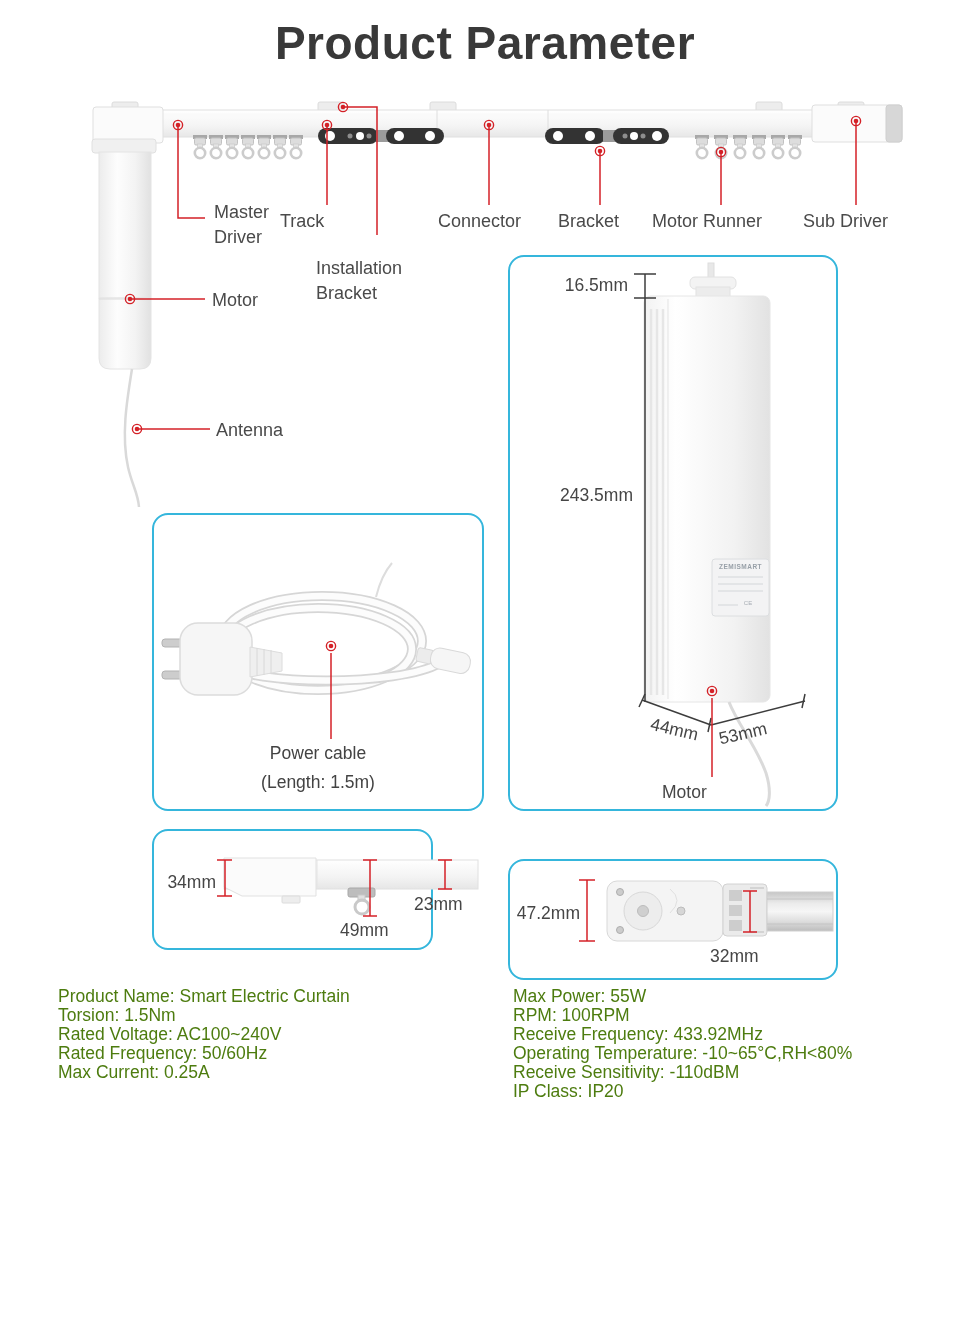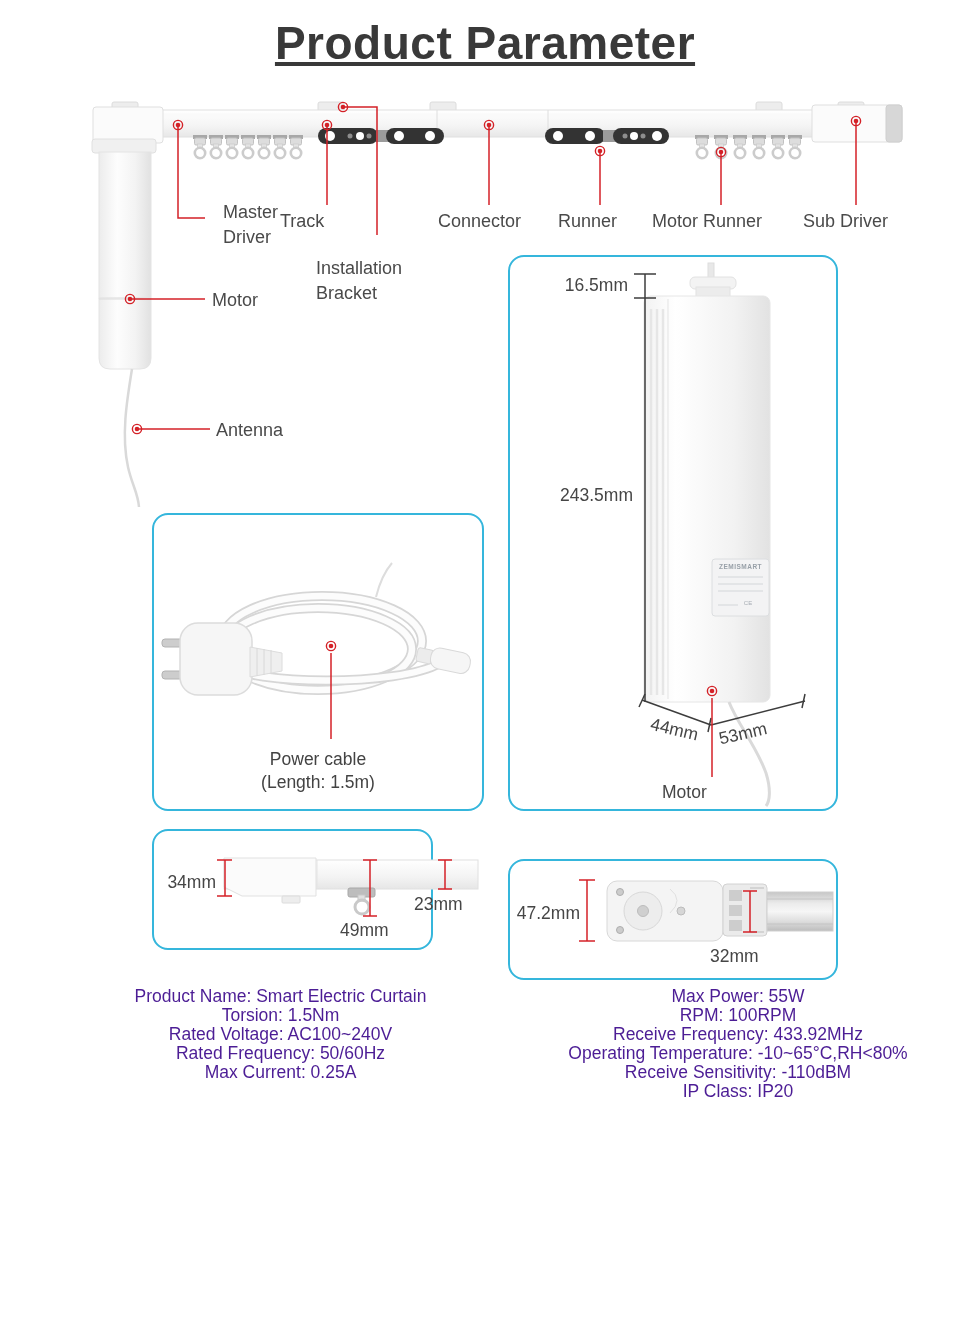--- a/index.html
+++ b/index.html
@@ -1,29 +1,29 @@
 <!DOCTYPE html>
 <html><head>
 <meta charset="utf-8">
 <style>
   html,body{margin:0;padding:0;background:#ffffff;}
   #page{position:relative;width:970px;height:1330px;background:#ffffff;overflow:hidden;
         font-family:"Liberation Sans",sans-serif;}
   .abs{position:absolute;}
   #title{left:0;right:0;top:16px;text-align:center;font-size:46px;font-weight:700;
-         color:#393939;letter-spacing:.5px;text-decoration:underline;}
+         color:#393939;letter-spacing:.5px;}
   .lbl{font-size:18px;color:#4a4a4a;line-height:25px;}
   .ctr{text-align:left;}
   .panel{position:absolute;border:2px solid #35b6dc;border-radius:16px;background:#fff;box-sizing:border-box;padding-left:45px;}
   .panel svg{position:absolute;left:0;top:0;}
   .dim{font-size:17.5px;color:#464646;}
   .rt{text-align:right;}
   .cap{font-size:17.5px;color:#434343;text-align:center;}
   .spec-col{position:absolute;top:987px;}
-  .spec-row{font-size:17.5px;color:#4c1d95;line-height:19px;text-align:center;}
+  .spec-row{font-size:17.5px;color:#4d7c0f;line-height:19px;}
   .spec-row + .spec-row{}
   .spec-row:nth-child(n+4){}
   .sticker{font-size:6.5px;letter-spacing:.5px;color:#98a0a8;text-align:center;font-weight:bold;}
   .sticker-ce{font-size:6px;color:#a7adb4;text-align:center;}
   .rot-p{transform:rotate(13deg);transform-origin:left top;}
   .rot-n{transform:rotate(-13deg);transform-origin:left top;}
 </style>
 </head>
 <body>
 
@@ -223,25 +223,25 @@
           <circle cx="721" cy="57" r="4.6" fill="none" stroke="#d42127" stroke-width="1.4"></circle>
           <circle cx="721" cy="57" r="2.3" fill="#d42127"></circle>
         </g>
       <g>
           <circle cx="856" cy="26" r="4.6" fill="none" stroke="#d42127" stroke-width="1.4"></circle>
           <circle cx="856" cy="26" r="2.3" fill="#d42127"></circle>
         </g>
     </g>
   </svg>
 
-  <div class="abs lbl" style="left:223px;top:200px;width:76px">Master Driver</div>
+  <div class="abs lbl" style="left:214px;top:200px;width:76px">Master Driver</div>
   <div class="abs lbl ctr" style="left:280px;top:209px;width:84px">Track</div>
   <div class="abs lbl ctr" style="left:316px;top:256px;width:115px">Installation Bracket</div>
   <div class="abs lbl ctr" style="left:438px;top:209px;width:102px">Connector</div>
-  <div class="abs lbl ctr" style="left:558px;top:209px;width:84px">Runner</div>
+  <div class="abs lbl ctr" style="left:558px;top:209px;width:84px">Bracket</div>
   <div class="abs lbl ctr" style="left:652px;top:209px;width:145px">Motor Runner</div>
   <div class="abs lbl ctr" style="left:803px;top:209px;width:105px">Sub Driver</div>
   <div class="abs lbl" style="left:212px;top:288px">Motor</div>
   <div class="abs lbl" style="left:216px;top:418px">Antenna</div>
 
   <div class="panel" style="left:152px;top:513px;width:332px;height:298px">
     <svg width="328" height="294" viewBox="0 0 328 294">
       <g fill="none">
         <ellipse cx="168" cy="126" rx="100" ry="45" stroke="#d6d6d6" stroke-width="10"></ellipse>
         <ellipse cx="168" cy="126" rx="100" ry="45" stroke="#fcfcfc" stroke-width="6.5"></ellipse>
@@ -263,21 +263,21 @@
           </g>
       </g>
       <g transform="rotate(12 300 148)">
         <rect x="262" y="140" width="16" height="14" rx="3" fill="#ececec" stroke="#d9d9d9"></rect>
         <rect x="276" y="136" width="40" height="21" rx="9" fill="#f6f6f6" stroke="#d9d9d9"></rect>
       </g>
       <path d="M177 138 V224" stroke="#d42127" stroke-width="1.5"></path>
       <circle cx="177" cy="131" r="4.6" fill="none" stroke="#d42127" stroke-width="1.4"></circle>
       <circle cx="177" cy="131" r="2.3" fill="#d42127"></circle>
     </svg>
-    <div class="abs cap" style="left:0;top:234px;width:328px">Power cable</div>
+    <div class="abs cap" style="left:0;top:228px;width:328px">Power cable</div>
     <div class="abs cap" style="left:0;top:257px;width:328px">(Length: 1.5m)</div>
   </div>
 
   <div class="panel" style="left:508px;top:255px;width:330px;height:556px">
     <svg width="326" height="552" viewBox="0 0 326 552">
       <defs>
         <linearGradient id="g2motor" x1="0" y1="0" x2="1" y2="0">
           <stop offset="0" stop-color="#f2f2f2"></stop>
             <stop offset="0.25" stop-color="#ffffff"></stop>
           <stop offset="0.72" stop-color="#f2f2f2"></stop>

